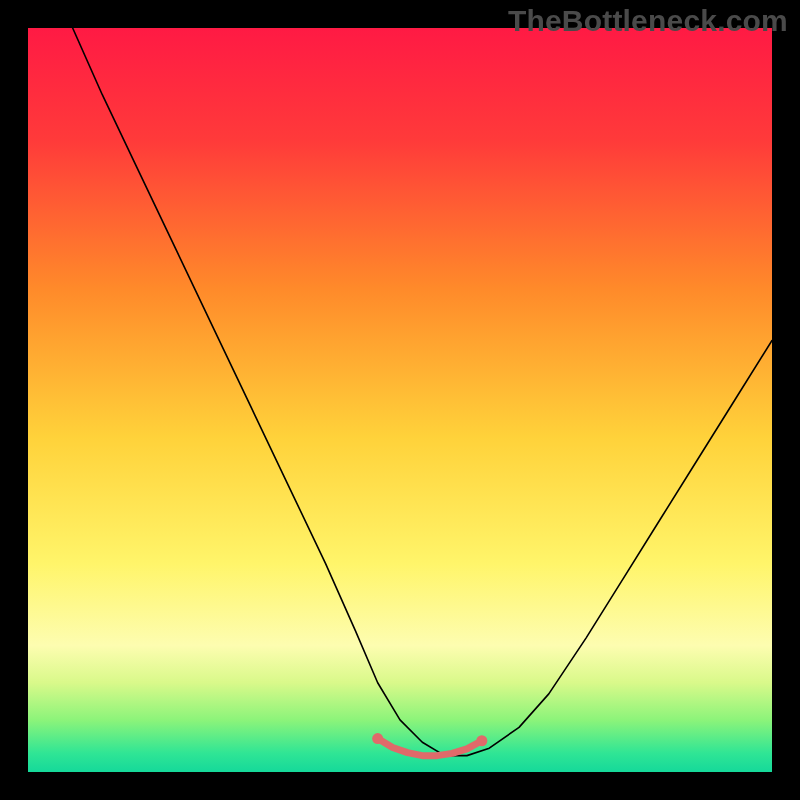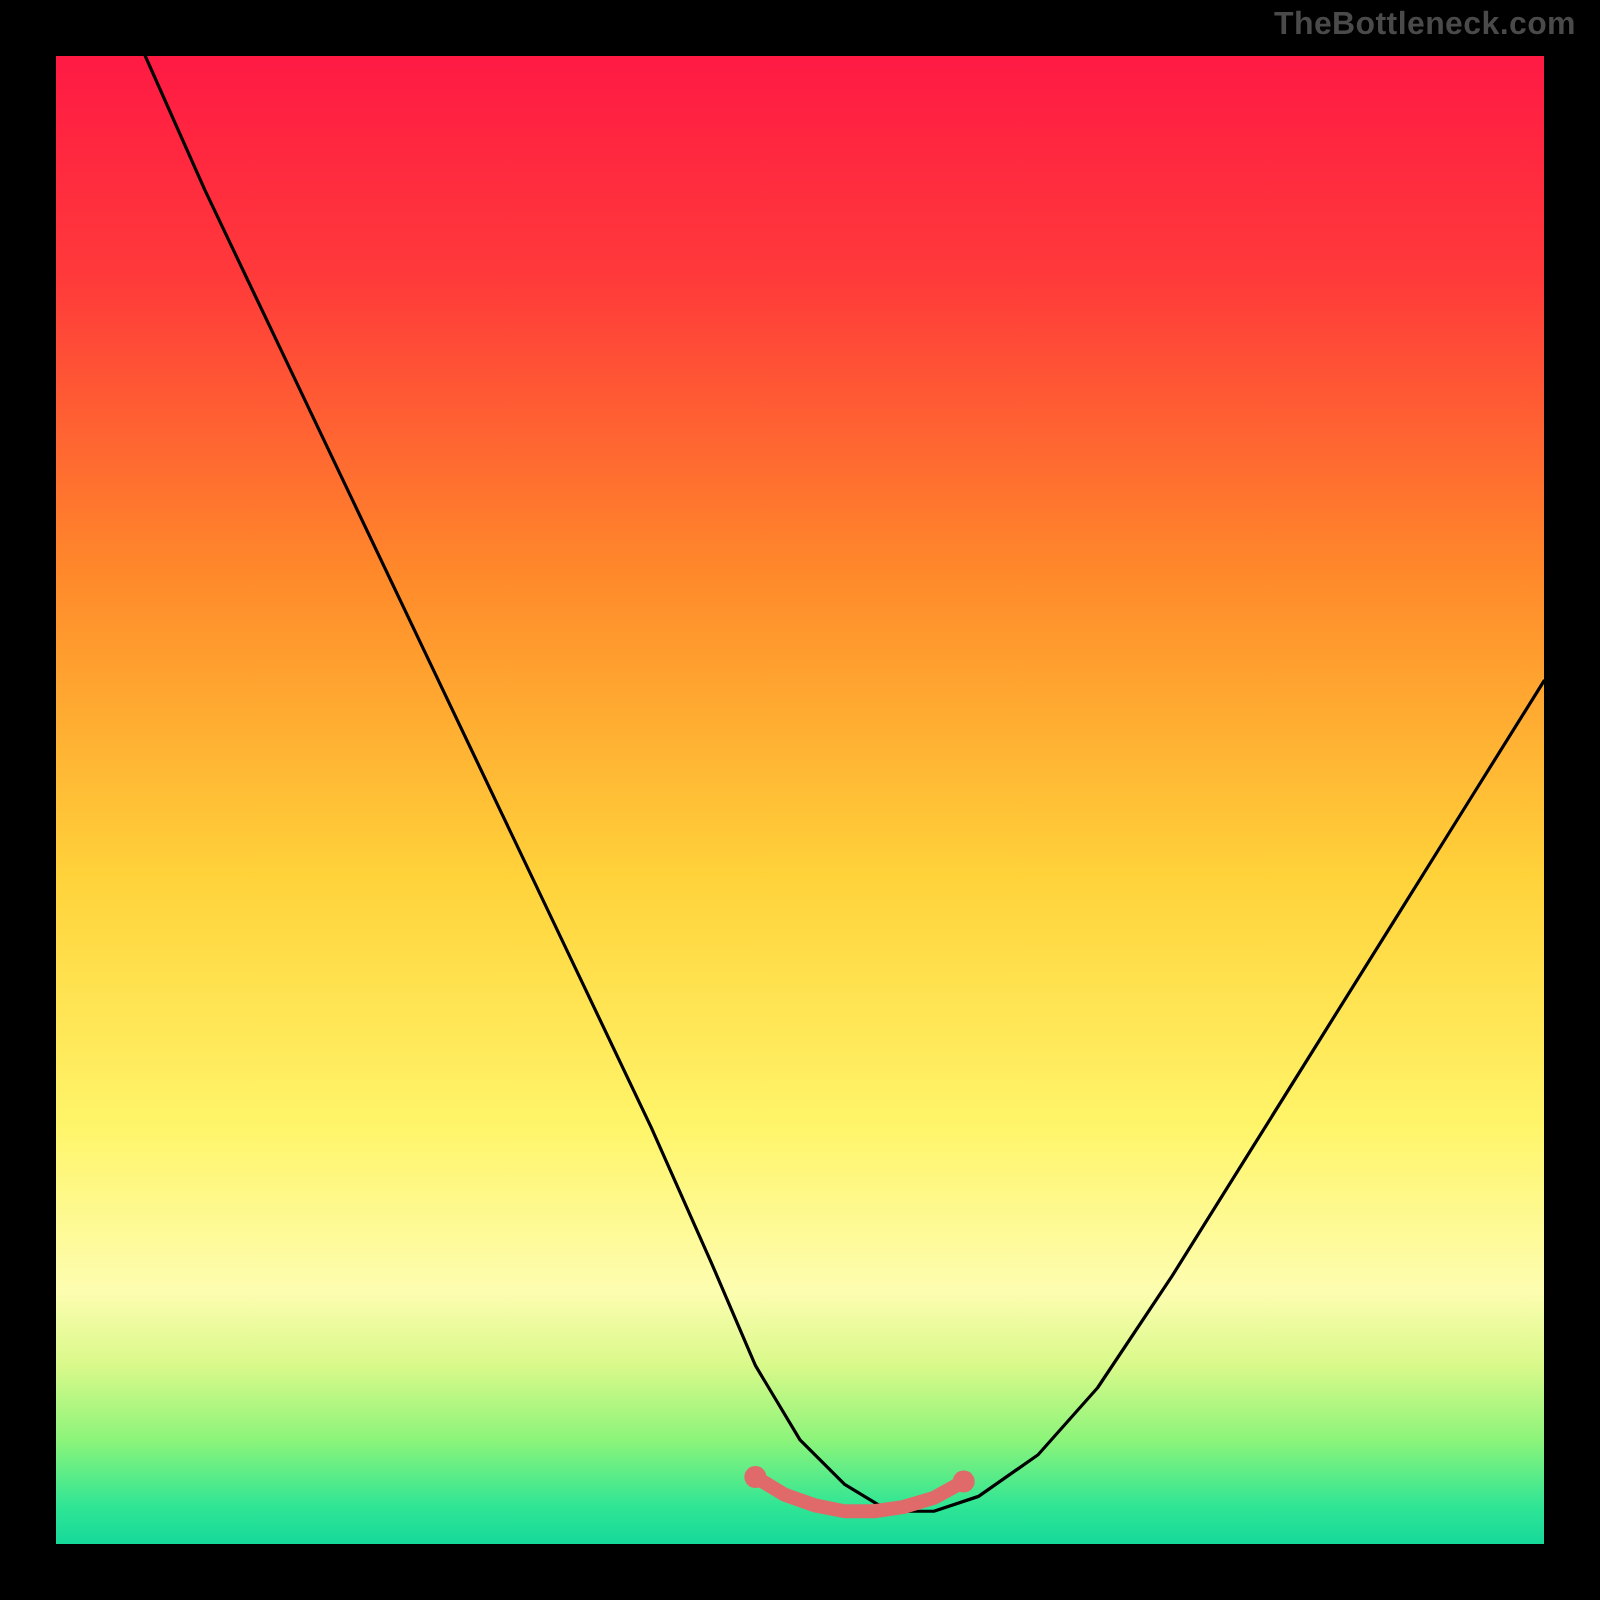--- a/index.html
+++ b/index.html
@@ -17,21 +17,21 @@
     height: 800px;
   }
   svg {
     display: block;
   }
   .watermark {
     position: absolute;
     top: 4px;
     right: 12px;
     color: #4a4a4a;
-    font-size: 16px;
+    font-size: 30px;
     font-weight: 600;
     letter-spacing: 0.2px;
     user-select: none;
   }
 </style>
 </head>
 <body>
 
 <div class="wrap">
   <div class="watermark">TheBottleneck.com</div>

